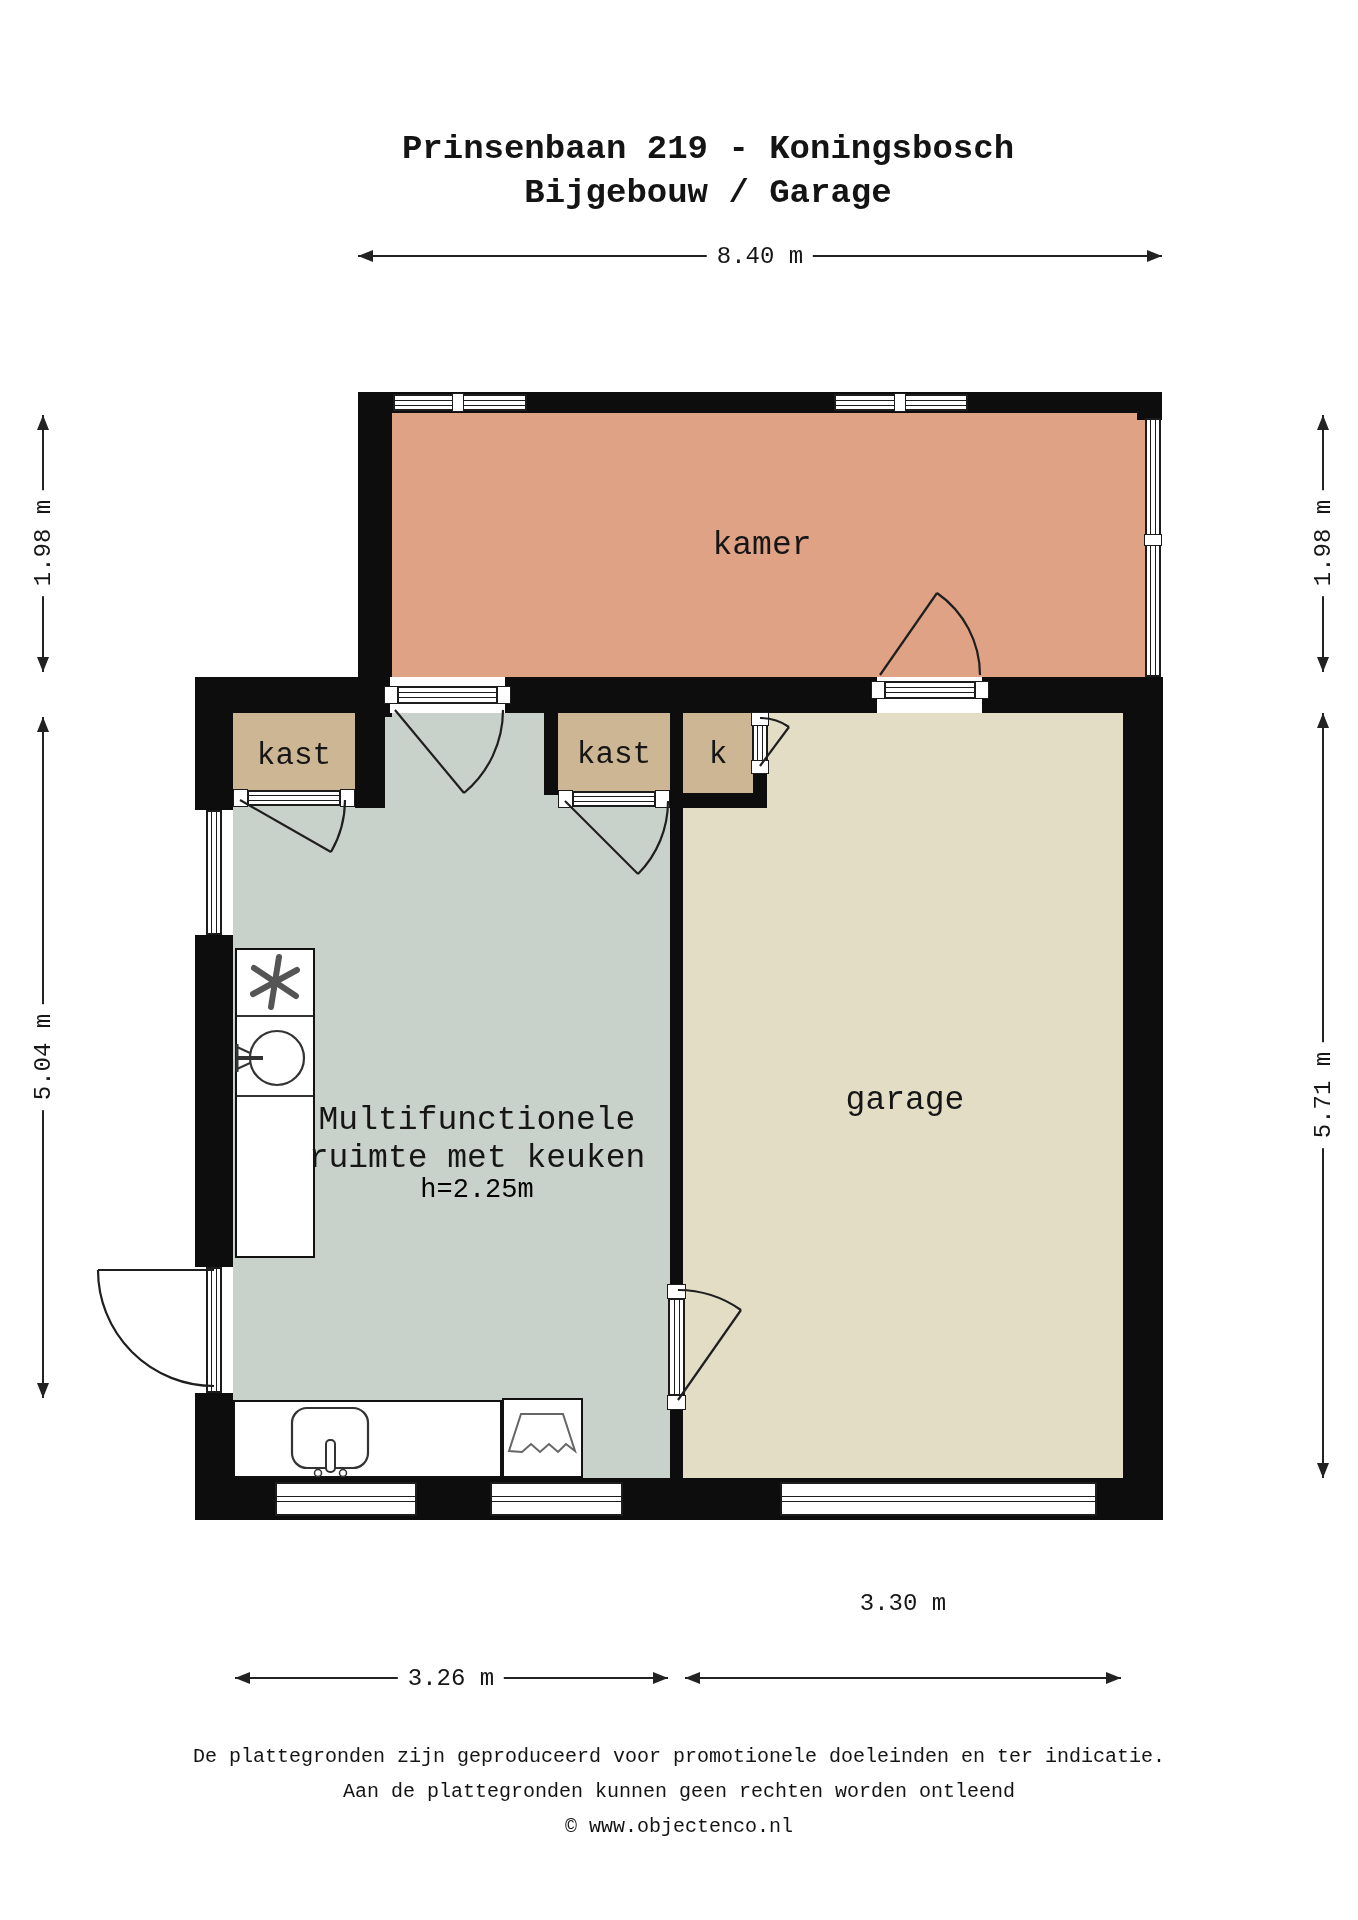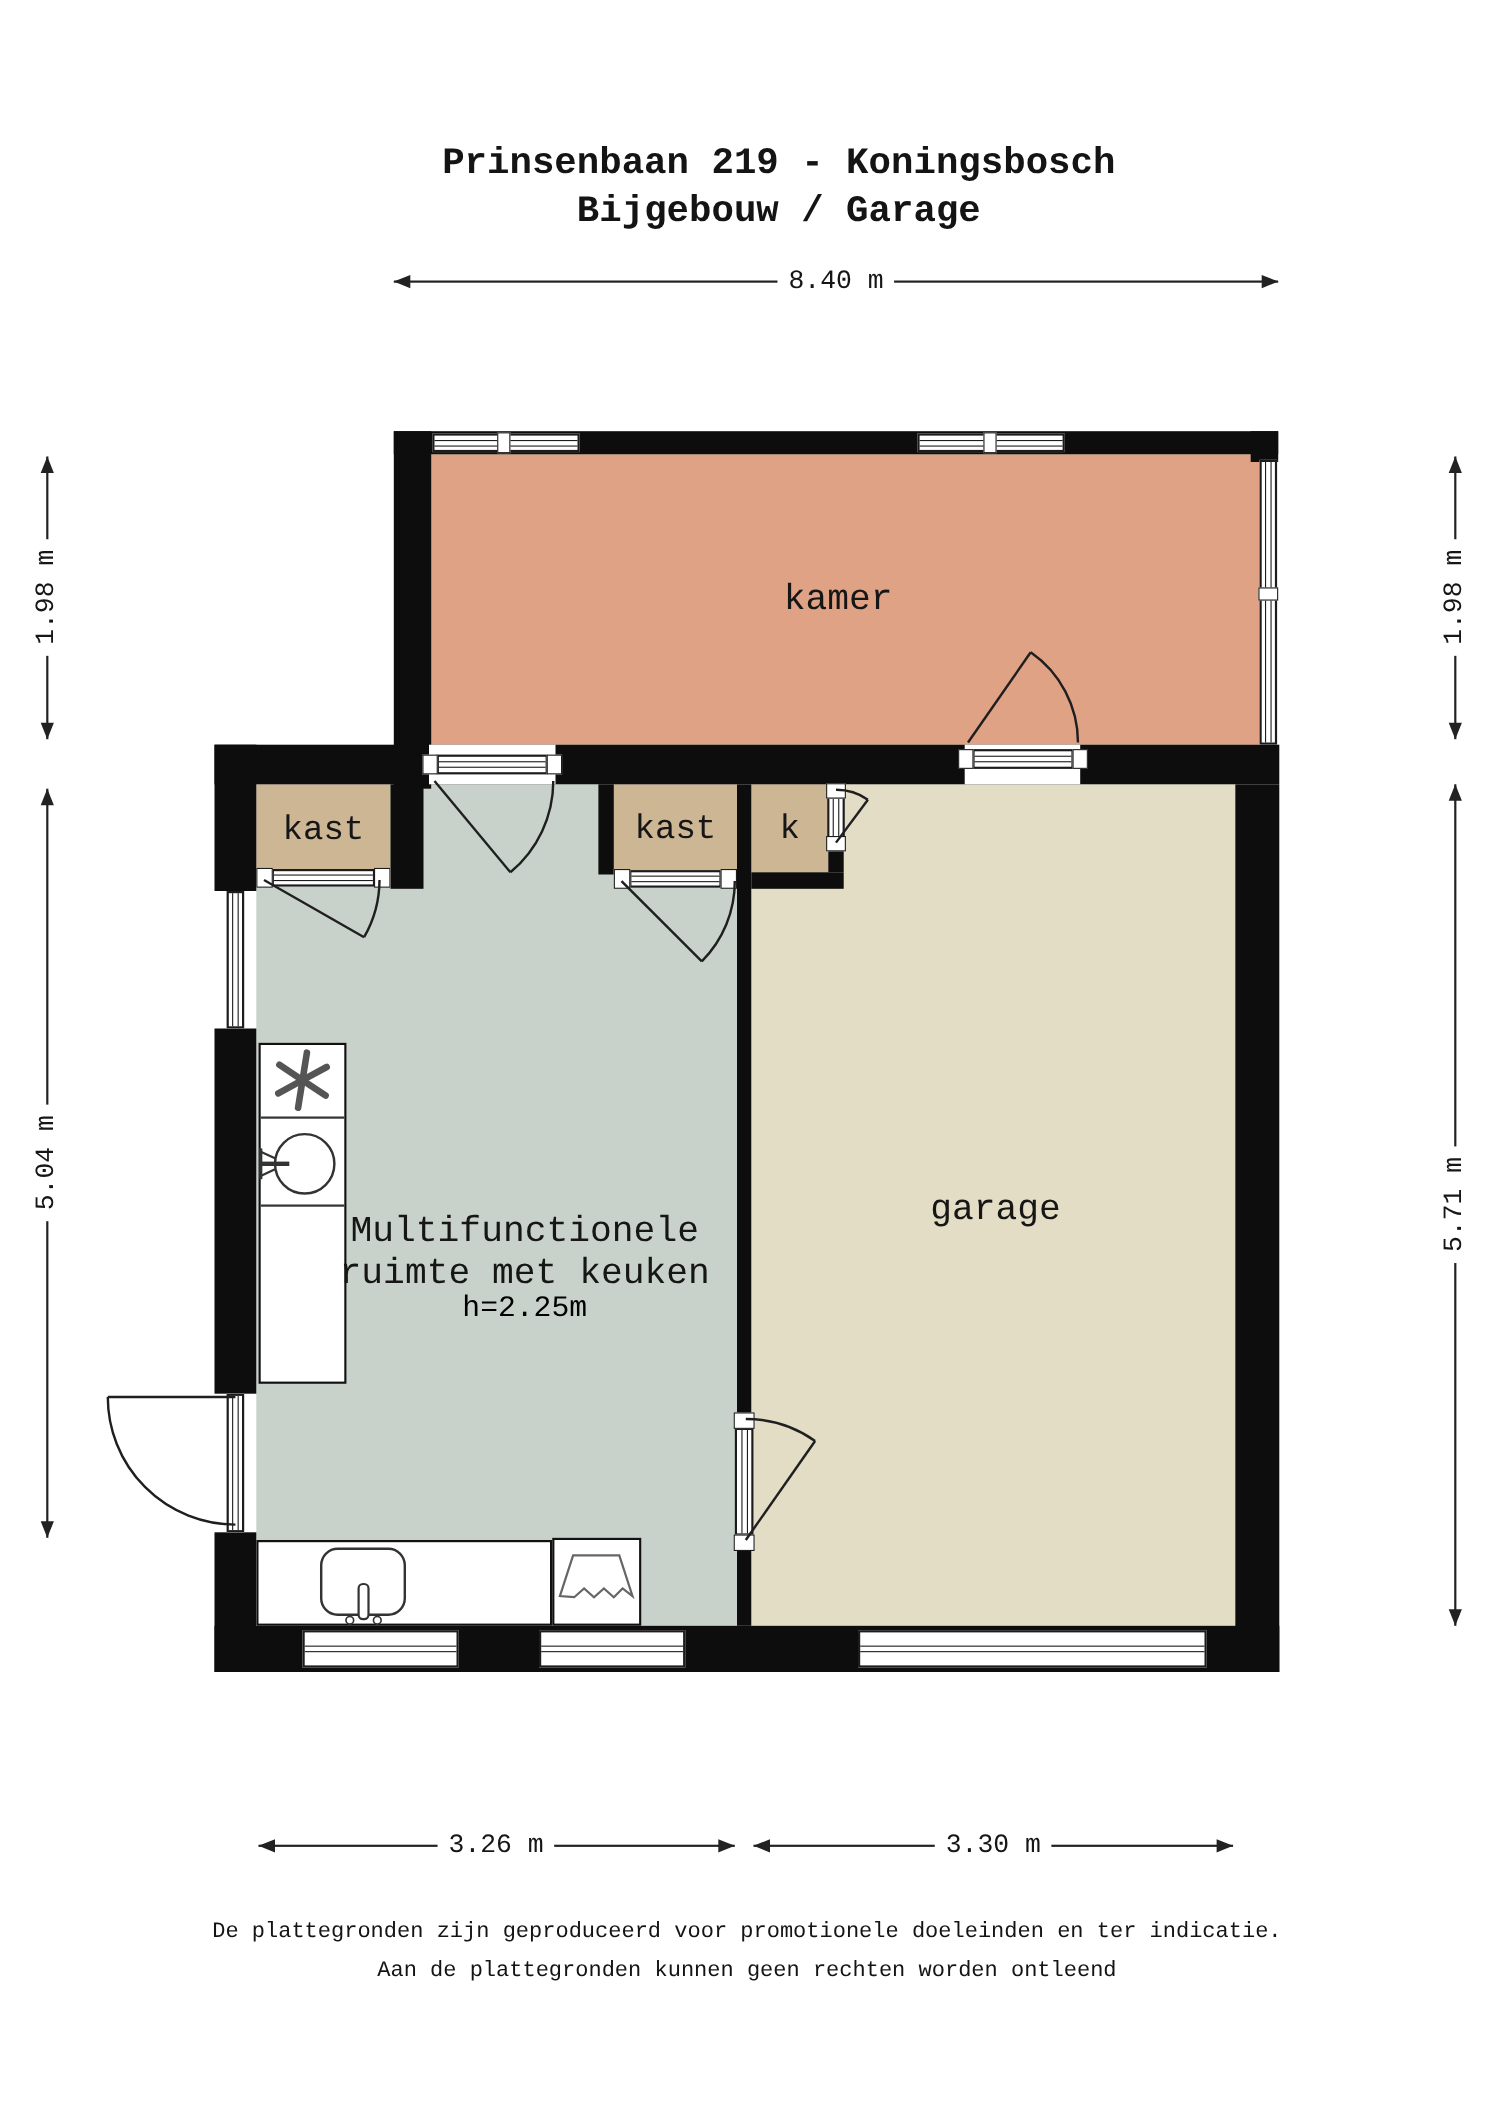--- a/index.html
+++ b/index.html
@@ -215,18 +215,19 @@
   <div class="dimlabelv" style="left:1323px;top:1095px;">5.71 m</div>
 
   <div class="dimlineh" style="left:235px;top:1677px;width:433px;"></div>
   <div class="arr left" style="left:235px;top:1672px;"></div>
   <div class="arr right" style="left:653px;top:1672px;"></div>
   <div class="dimlabel" style="left:451px;top:1678px;">3.26 m</div>
 
   <div class="dimlineh" style="left:685px;top:1677px;width:436px;"></div>
   <div class="arr left" style="left:685px;top:1672px;"></div>
   <div class="arr right" style="left:1106px;top:1672px;"></div>
-  <div class="dimlabel" style="left:903px;top:1678px;">3.30 m</div>
+  <div class="dimlabel" style="left:903px;top:1603px;">3.30 m</div>
 
   <div class="footer" style="top:1780px;">Aan de plattegronden kunnen geen rechten worden ontleend</div>
   <div class="footer" style="top:1745px;">De plattegronden zijn geproduceerd voor promotionele doeleinden en ter indicatie.</div>
+  <div class="footer" style="top:1815px;">© www.objectenco.nl</div>
 
 </div>
 
 </body></html>

